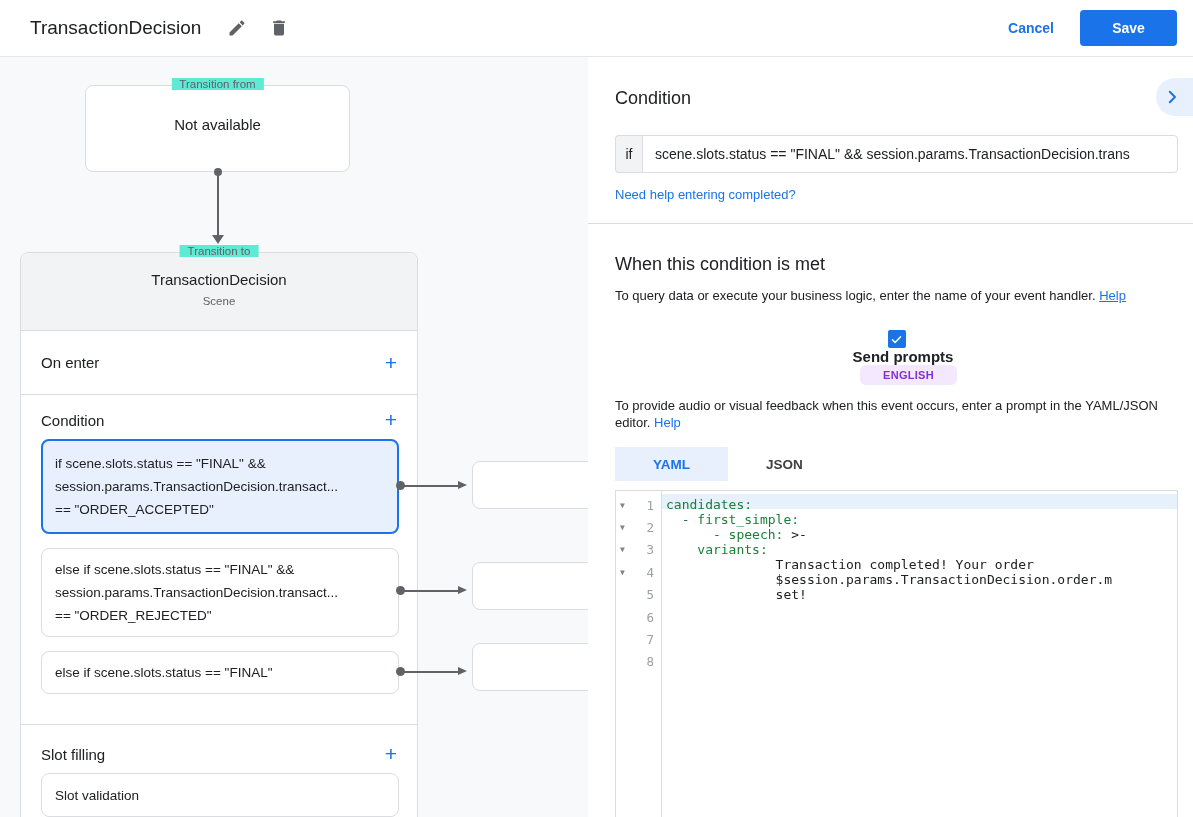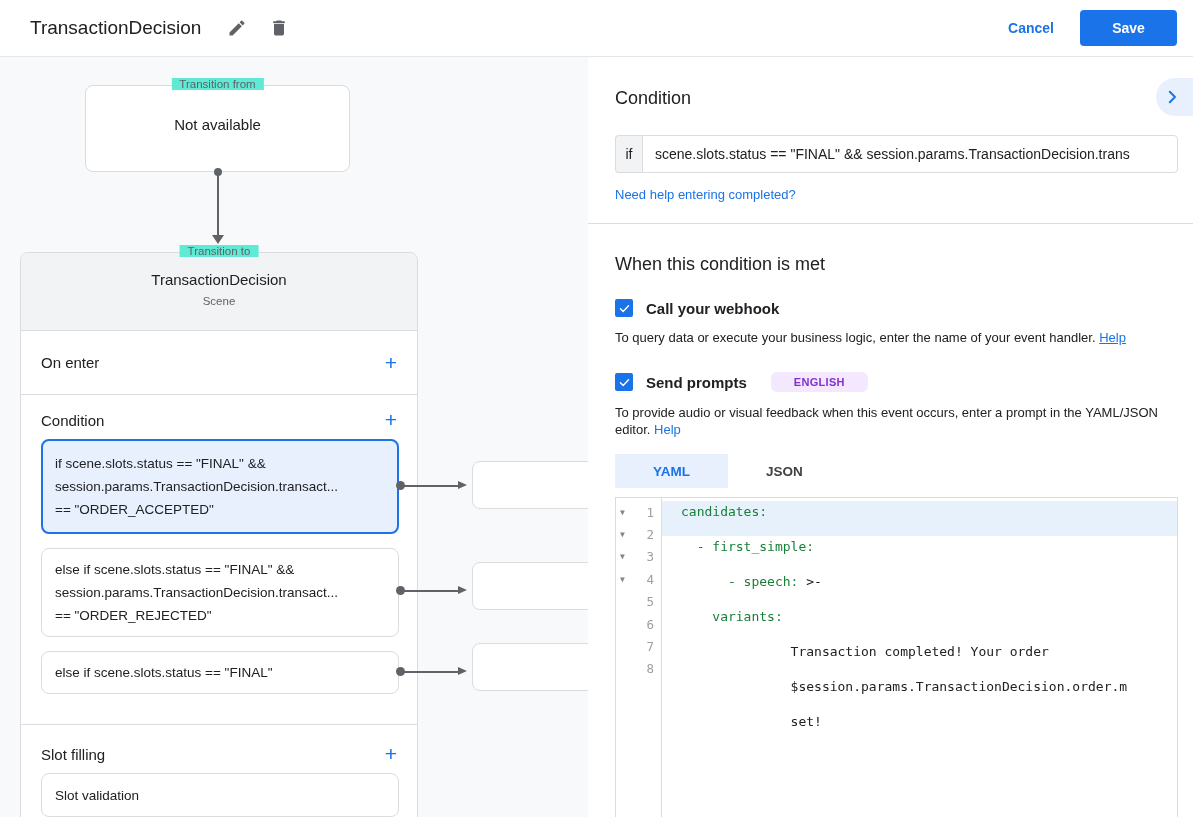--- a/index.html
+++ b/index.html
@@ -78,21 +78,21 @@
     border-radius:4px 0 0 4px; display:flex; align-items:center; justify-content:center;
     font-size:14px; color:#202124; }
   .if-input { flex:1; border:1px solid #dadce0; border-radius:0 4px 4px 0; background:#fff;
     font-size:14px; line-height:36px; padding:0 12px; white-space:nowrap; overflow:hidden; }
   .help-link { display:inline-block; margin-top:14px; font-size:13px; color:#1a73e8;
     text-decoration:none; cursor:pointer; }
   .divider { margin:20px -15px 0 -27px; border-top:1px solid #dadce0; }
 
   .when-head { margin-top:30px; font-size:18px; }
   .check-row { margin-top:24px; display:flex; align-items:center; }
-  .check-row.prompts { margin-top:26px; }
+  .check-row.prompts { margin-top:26px;flex-direction:column; }
   .checkbox { width:18px; height:18px; background:#1a73e8; border-radius:2px; cursor:pointer;
     display:flex; align-items:center; justify-content:center; flex:none; }
   .checkbox svg { width:13px; height:13px; stroke:#fff; stroke-width:2.6; fill:none;
     stroke-linecap:round; stroke-linejoin:round; }
   .check-label { margin-left:13px; font-size:15px; font-weight:700; color:#202124; }
   .badge { margin-left:24px; background:#f3e8fd; color:#8430ce; font-size:11px; font-weight:700;
     letter-spacing:0.3px; padding:4px 23px; border-radius:6px; }
   .desc { margin-top:12px; font-size:13px; line-height:17px; color:#202124; max-width:545px; }
   .desc a { color:#1a73e8; cursor:pointer; }
   .desc a.underline { text-decoration:underline; }
@@ -105,21 +105,21 @@
     font-size:13.5px; font-weight:700; color:#404040; cursor:pointer; }
   .tab.active { color:#1a73e8; background:#e8f0fe; }
 
   .editor { margin-top:9px; border:1px solid #dadce0; height:330px; display:flex;
     font-family:"DejaVu Sans Mono", monospace; }
   .gutter { width:46px; flex:none; border-right:1px solid #dadce0; padding-top:3px; }
   .g-row { height:22.4px; display:flex; align-items:center; }
   .g-fold { width:17px; padding-left:4px; font-size:8px; color:#80868b; cursor:pointer; }
   .g-num { flex:1; text-align:right; padding-right:7px; font-size:12.5px; color:#9aa0a6; }
   .codecol { flex:1; overflow:hidden; padding-top:3px; cursor:text; }
-  .c-row { height:35px; line-height:22.4px; white-space:pre; font-size:13px; padding-left:19px; }
+  .c-row { height:15px; line-height:22.4px; white-space:pre; font-size:13px; padding-left:4px; }
   .c-row.active { background:#e7f1fb; }
   .key { color:#188038; }
   .plain { color:#202124; }
 </style>
 </head>
 <body>
 
 <div class="topbar">
   <span class="title">TransactionDecision</span>
   <svg class="tb-icon edit" viewBox="0 0 24 24">
@@ -214,28 +214,20 @@
   <div class="if-row">
     <div class="if-cell">if</div>
     <div class="if-input">scene.slots.status == "FINAL" &amp;&amp; session.params.TransactionDecision.trans</div>
   </div>
   <a class="help-link">Need help entering completed?</a>
 
   <div class="divider"></div>
 
   <div class="when-head">When this condition is met</div>
 
-  <div class="check-row">
-    <div class="checkbox">
-      <svg viewBox="0 0 24 24">
-          <polyline points="4.5,12.5 9.5,17.5 19.5,7"></polyline>
-        </svg>
-    </div>
-    <span class="check-label">Call your webhook</span>
-  </div>
   <div class="desc">
     <span>To query data or execute your business logic, enter the name of your event handler.</span>
     <a class="underline">Help</a>
   </div>
 
   <div class="check-row prompts">
     <div class="checkbox">
       <svg viewBox="0 0 24 24">
           <polyline points="4.5,12.5 9.5,17.5 19.5,7"></polyline>
         </svg>

